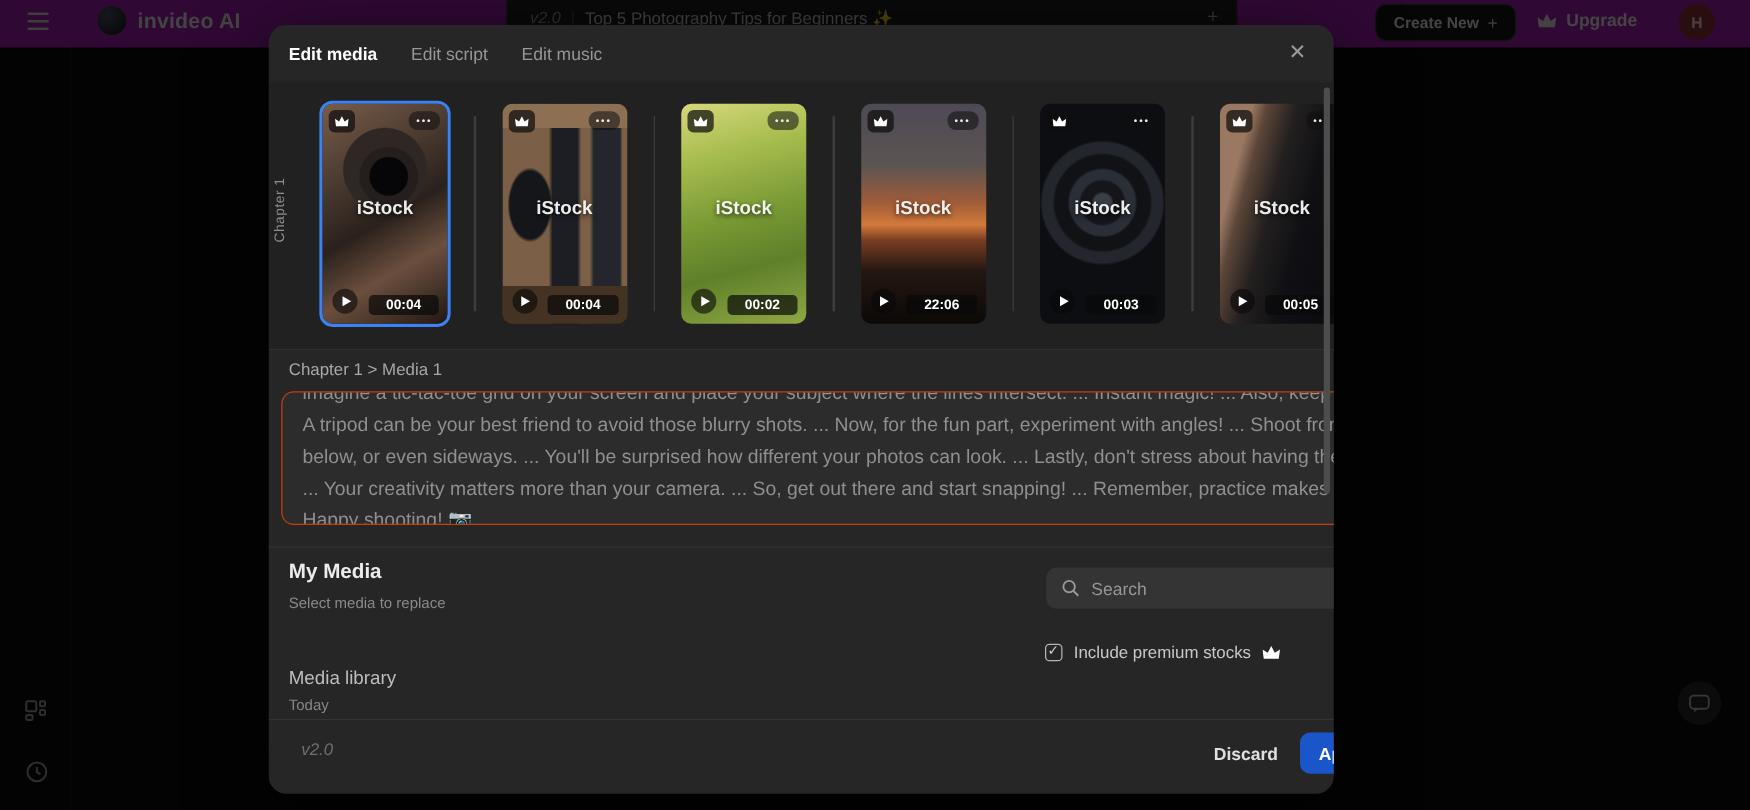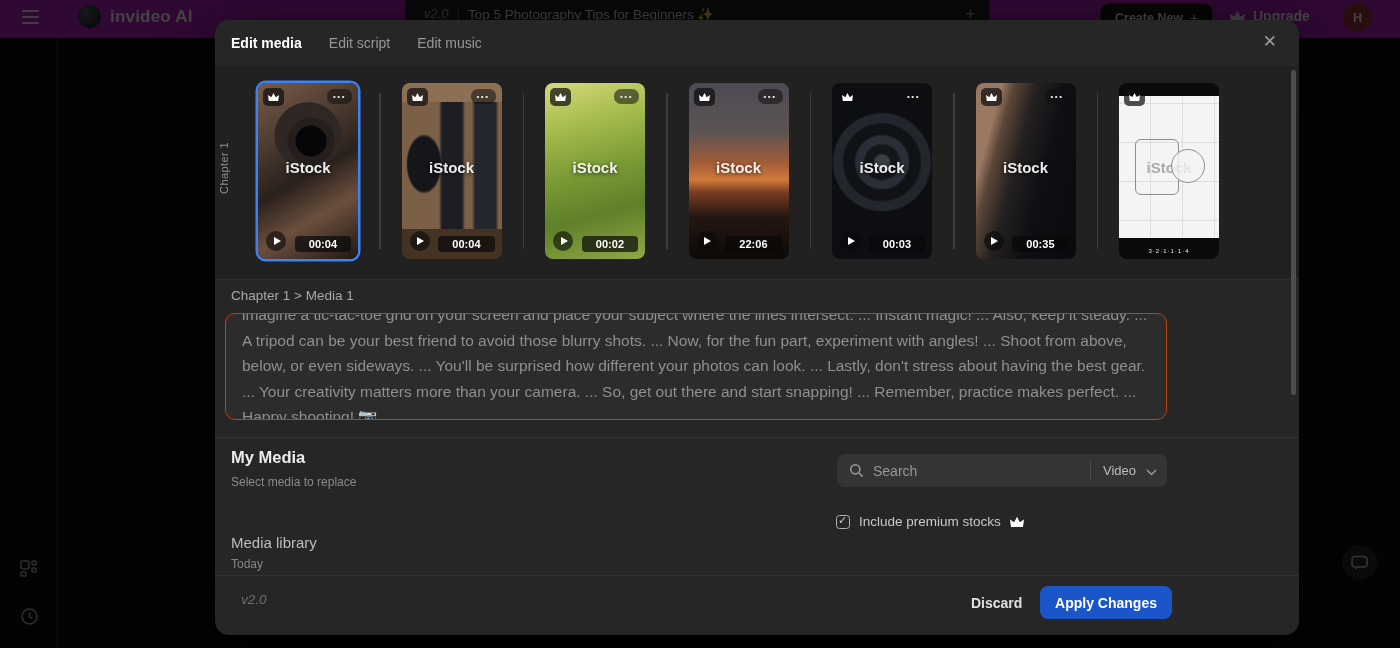--- a/index.html
+++ b/index.html
@@ -25,21 +25,21 @@
   .create-new { position:absolute; left:1100px; top:3px; height:30px; padding:0 14px; border:1px solid #3c3c3c; border-radius:9px; display:flex; align-items:center; gap:7px; color:#e3e3e3; font-size:12.5px; font-weight:600; background:#141414; }
   .create-plus { font-size:14px; font-weight:400; color:#cfcfcf; }
   .upgrade { position:absolute; left:1230px; top:8px; display:flex; align-items:center; gap:8px; color:#e3e3e3; font-size:14px; font-weight:700; }
   .avatar { position:absolute; left:1343px; top:3px; width:29px; height:29px; border-radius:50%; background:#8a3138; color:#f2d8d9; font-size:12.5px; font-weight:700; display:flex; align-items:center; justify-content:center; }
   .chat-fab { position:absolute; left:1342px; top:545px; width:35px; height:35px; border-radius:50%; background:#262626; display:flex; align-items:center; justify-content:center; color:#b5b5b5; }
 
   
   .dim-overlay { position:absolute; inset:0; background:rgba(0,0,0,0.70); z-index:5; }
 
   
-  .modal { position:absolute; left:215px; top:20px; width:1084px; height:615px; background:#262626; border-radius:14px; z-index:10; overflow:hidden; box-shadow:0 18px 60px rgba(0,0,0,.7); }
+  .modal { position:absolute; left:215px; top:20px; width:852px; height:615px; background:#262626; border-radius:14px; z-index:10; overflow:hidden; box-shadow:0 18px 60px rgba(0,0,0,.7); }
   .tabbar { position:absolute; left:0; top:0; right:0; height:46px; display:flex; align-items:center; gap:27px; padding-left:16px; }
   .tab { font-size:14px; color:#979797; cursor:pointer; }
   .tab.active { color:#ffffff; font-weight:700; }
   .close-x { position:absolute; right:22px; top:13px; font-size:17px; color:#9a9a9a; cursor:pointer; line-height:1; }
 
   .strip-band { position:absolute; left:0; top:46px; right:0; height:213px; background:#212121; }
   .chapter-label { position:absolute; left:-46px; top:96px; width:110px; text-align:center; transform:rotate(-90deg); font-size:11px; color:#8f8f8f; letter-spacing:.4px; }
   .clip-strip { position:absolute; left:0; top:17px; height:176px; display:flex; align-items:center; padding-left:43px; gap:21px; }
   .clip-divider { width:1.5px; height:156px; background:#3d3d3d; flex:0 0 auto; }
   .clip { position:relative; width:100px; height:176px; border-radius:8px; flex:0 0 auto; overflow:hidden; cursor:pointer; background:#333; }
@@ -269,21 +269,21 @@
     <div class="badge-crown">
       <svg width="11" height="10" viewBox="0 0 14 12" fill="currentColor">
                 <path d="M1 11 L0 3.5 L4.2 6.2 L7 0.8 L9.8 6.2 L14 3.5 L13 11 Z"></path>
               </svg>
     </div>
     <div class="badge-more">•••</div>
     <div class="watermark">iStock</div>
     <div class="playbtn">
               <i></i>
             </div>
-    <div class="duration">00:35</div>
+    <div class="duration">00:05</div>
 
   </div>
           <div class="clip-divider"></div>
           <div class="clip v7">
     <div class="badge-crown">
       <svg width="11" height="10" viewBox="0 0 14 12" fill="currentColor">
                 <path d="M1 11 L0 3.5 L4.2 6.2 L7 0.8 L9.8 6.2 L14 3.5 L13 11 Z"></path>
               </svg>
     </div>
 

